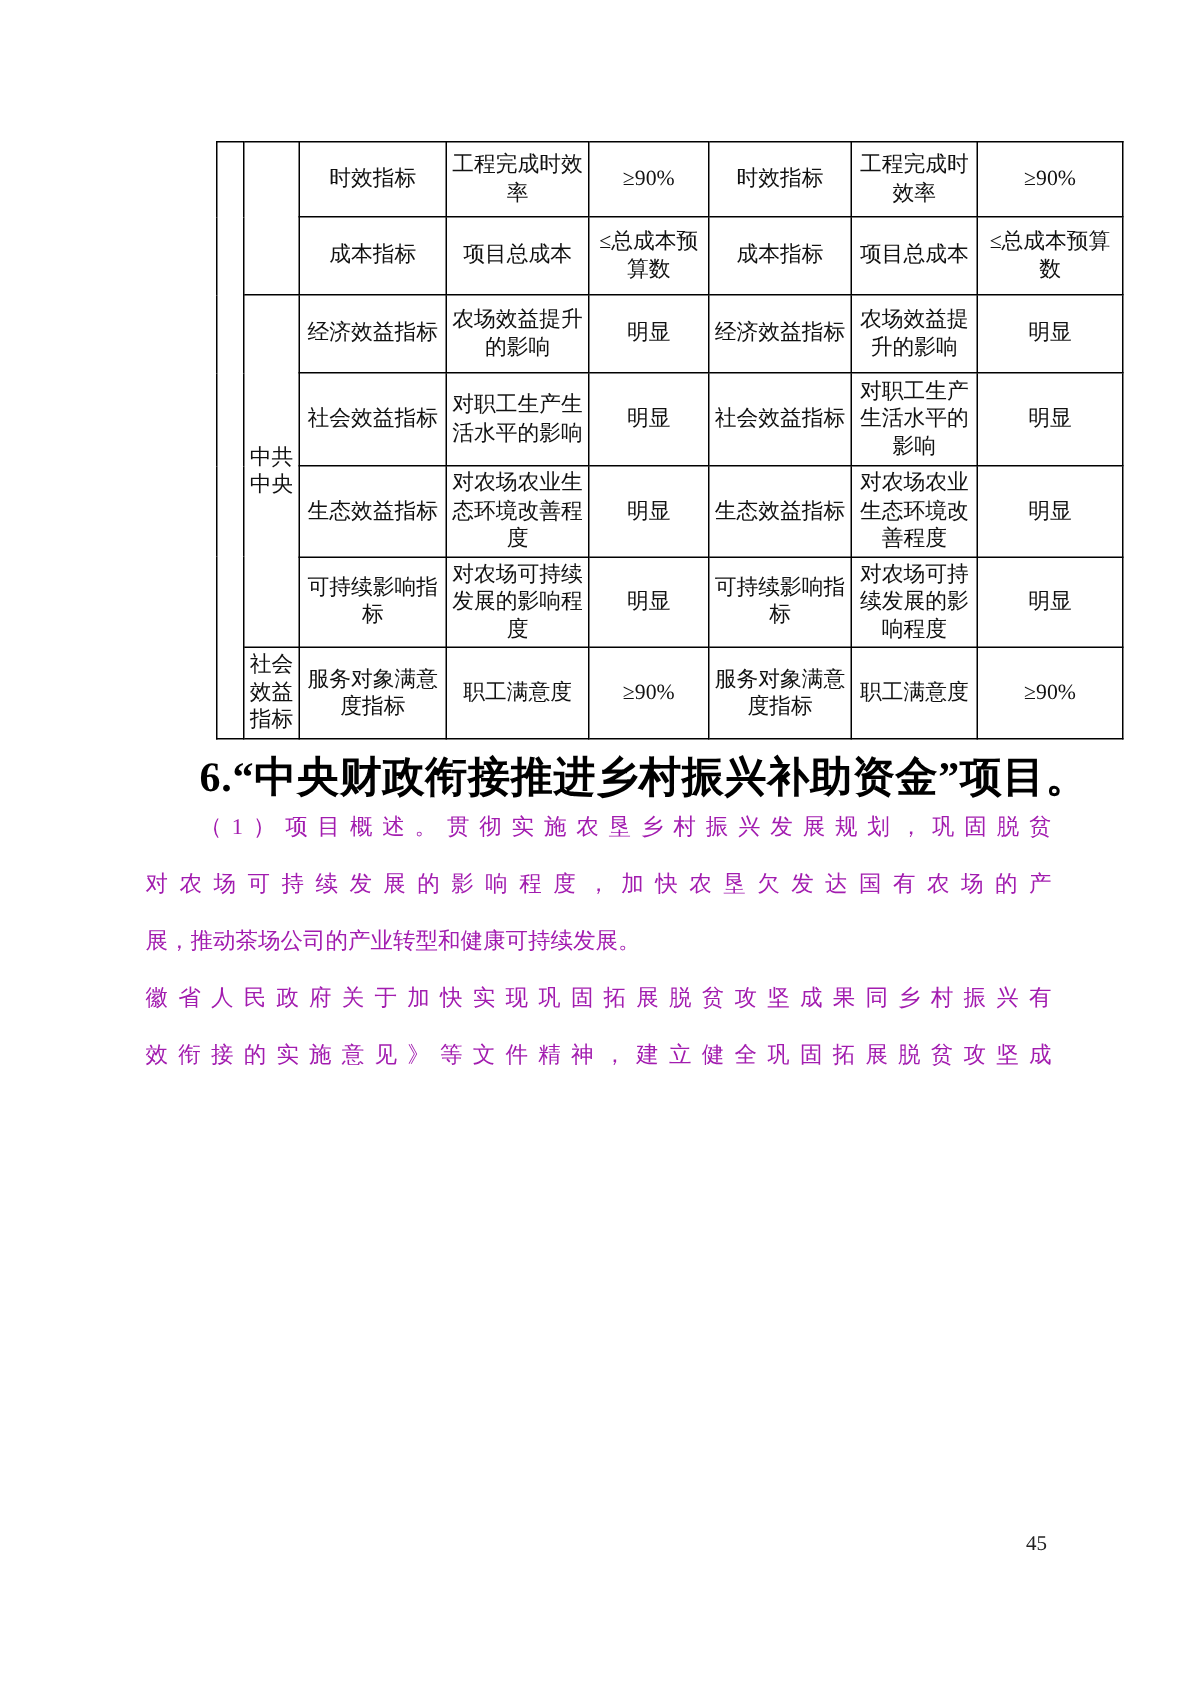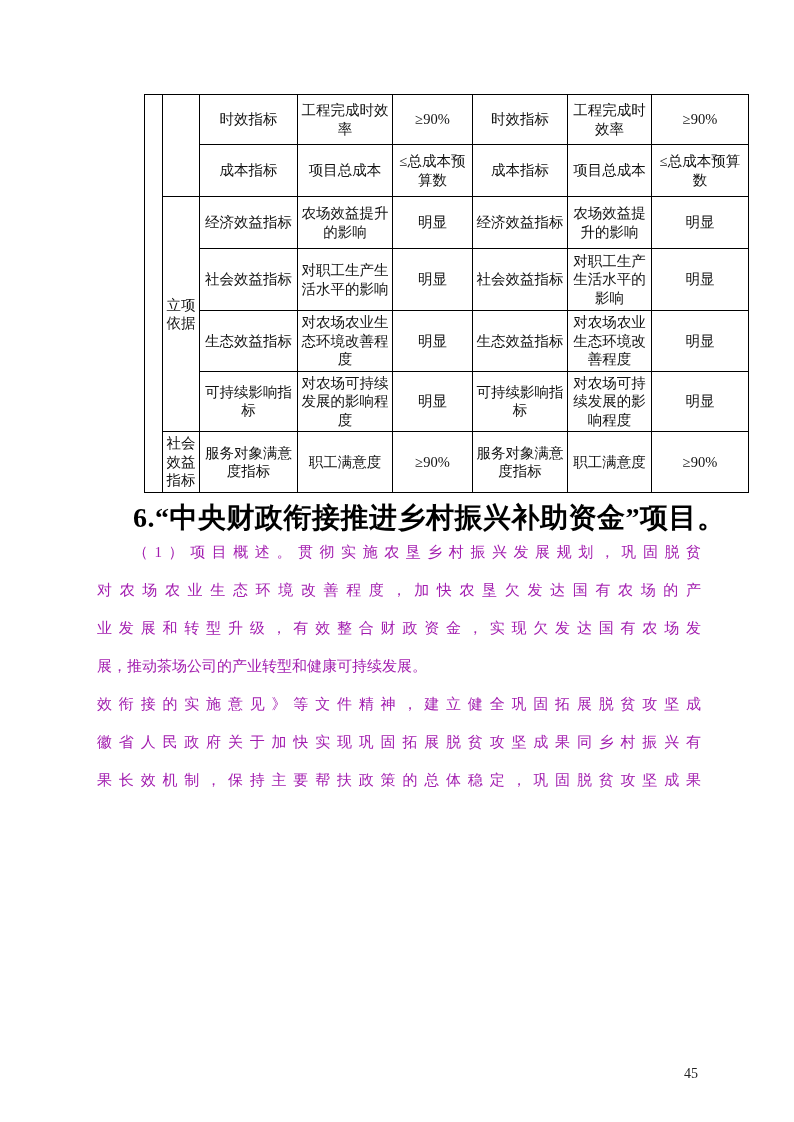--- a/index.html
+++ b/index.html
@@ -61,21 +61,21 @@
     text-align: justify;
     white-space: nowrap;
   }
   .line.jl { text-align-last: justify; white-space: normal; word-break: break-all; }
   .line.indent { padding-left: 36px; }
 
   
   .page-num {
     position: absolute;
     top: 1022px; right: 96px;
-    font-size: 14px; color: #222222; margin-top: 44px;
+    font-size: 14px; color: #222222;
   }
 </style>
 </head>
 <body>
 
 <div class="page">
 
   <div class="tbl-wrap">
     <table class="perf">
       <colgroup>
@@ -101,21 +101,21 @@
         </tr>
         <tr class="r2">
           <td>成本指标</td>
           <td>项目总成本</td>
           <td>≤总成本预算数</td>
           <td>成本指标</td>
           <td>项目总成本</td>
           <td>≤总成本预算数</td>
         </tr>
         <tr class="r3">
-          <td rowspan="4">立项依据</td>
+          <td rowspan="4">中共中央</td>
           <td>经济效益指标</td>
           <td>农场效益提升的影响</td>
           <td>明显</td>
           <td>经济效益指标</td>
           <td>农场效益提升的影响</td>
           <td>明显</td>
         </tr>
         <tr class="r4">
           <td>社会效益指标</td>
           <td>对职工生产生活水平的影响</td>
@@ -150,23 +150,21 @@
           <td>≥90%</td>
         </tr>
       </tbody>
     </table>
   </div>
 
   <div class="heading">6.“中央财政衔接推进乡村振兴补助资金”项目。</div>
 
   <div class="bodytext">
     <div class="line indent jl">（1）项目概述。贯彻实施农垦乡村振兴发展规划，巩固脱贫</div>
-    <div class="line jl">对农场农业生态环境改善程度，加快农垦欠发达国有农场的产</div>
-    <div class="line jl">业发展和转型升级，有效整合财政资金，实现欠发达国有农场发</div>
+    <div class="line jl">对农场可持续发展的影响程度，加快农垦欠发达国有农场的产</div>
     <div class="line">展，推动茶场公司的产业转型和健康可持续发展。</div>
+    <div class="line jl">徽省人民政府关于加快实现巩固拓展脱贫攻坚成果同乡村振兴有</div>
     <div class="line jl">效衔接的实施意见》等文件精神，建立健全巩固拓展脱贫攻坚成</div>
-    <div class="line jl">徽省人民政府关于加快实现巩固拓展脱贫攻坚成果同乡村振兴有</div>
-    <div class="line jl">果长效机制，保持主要帮扶政策的总体稳定，巩固脱贫攻坚成果</div>
   </div>
 
   <div class="page-num">45</div>
 
 </div>
 
 </body></html>

